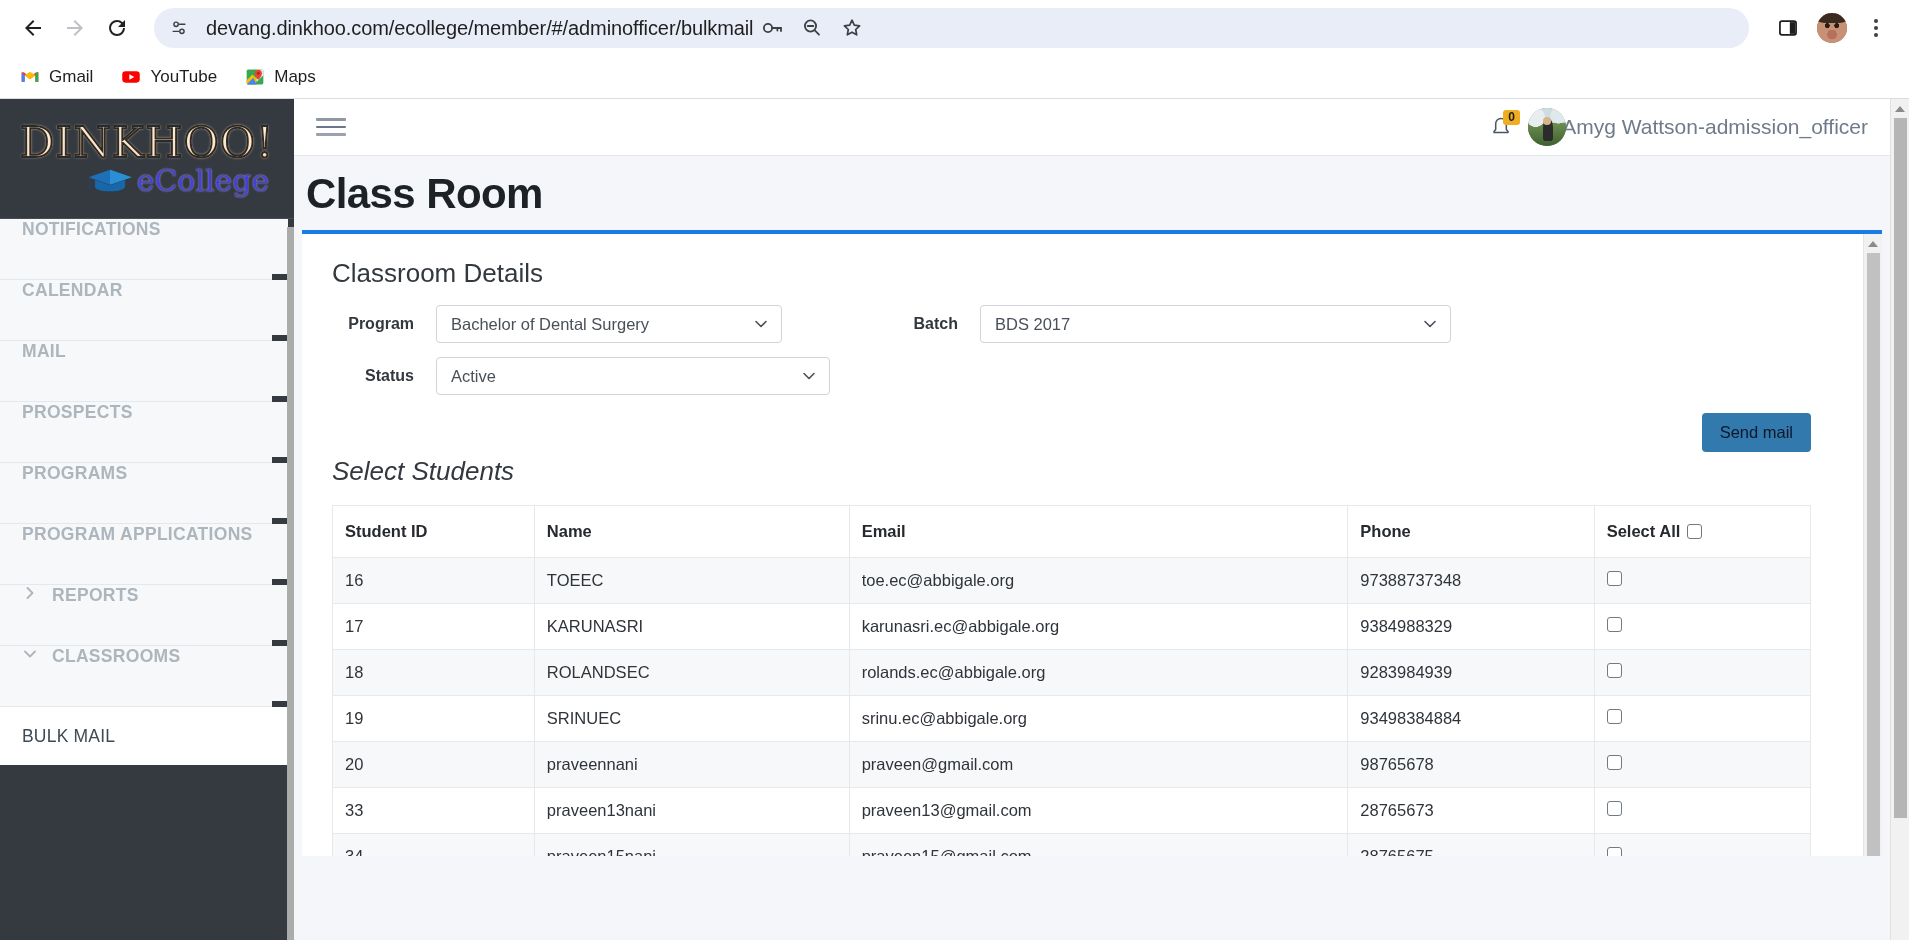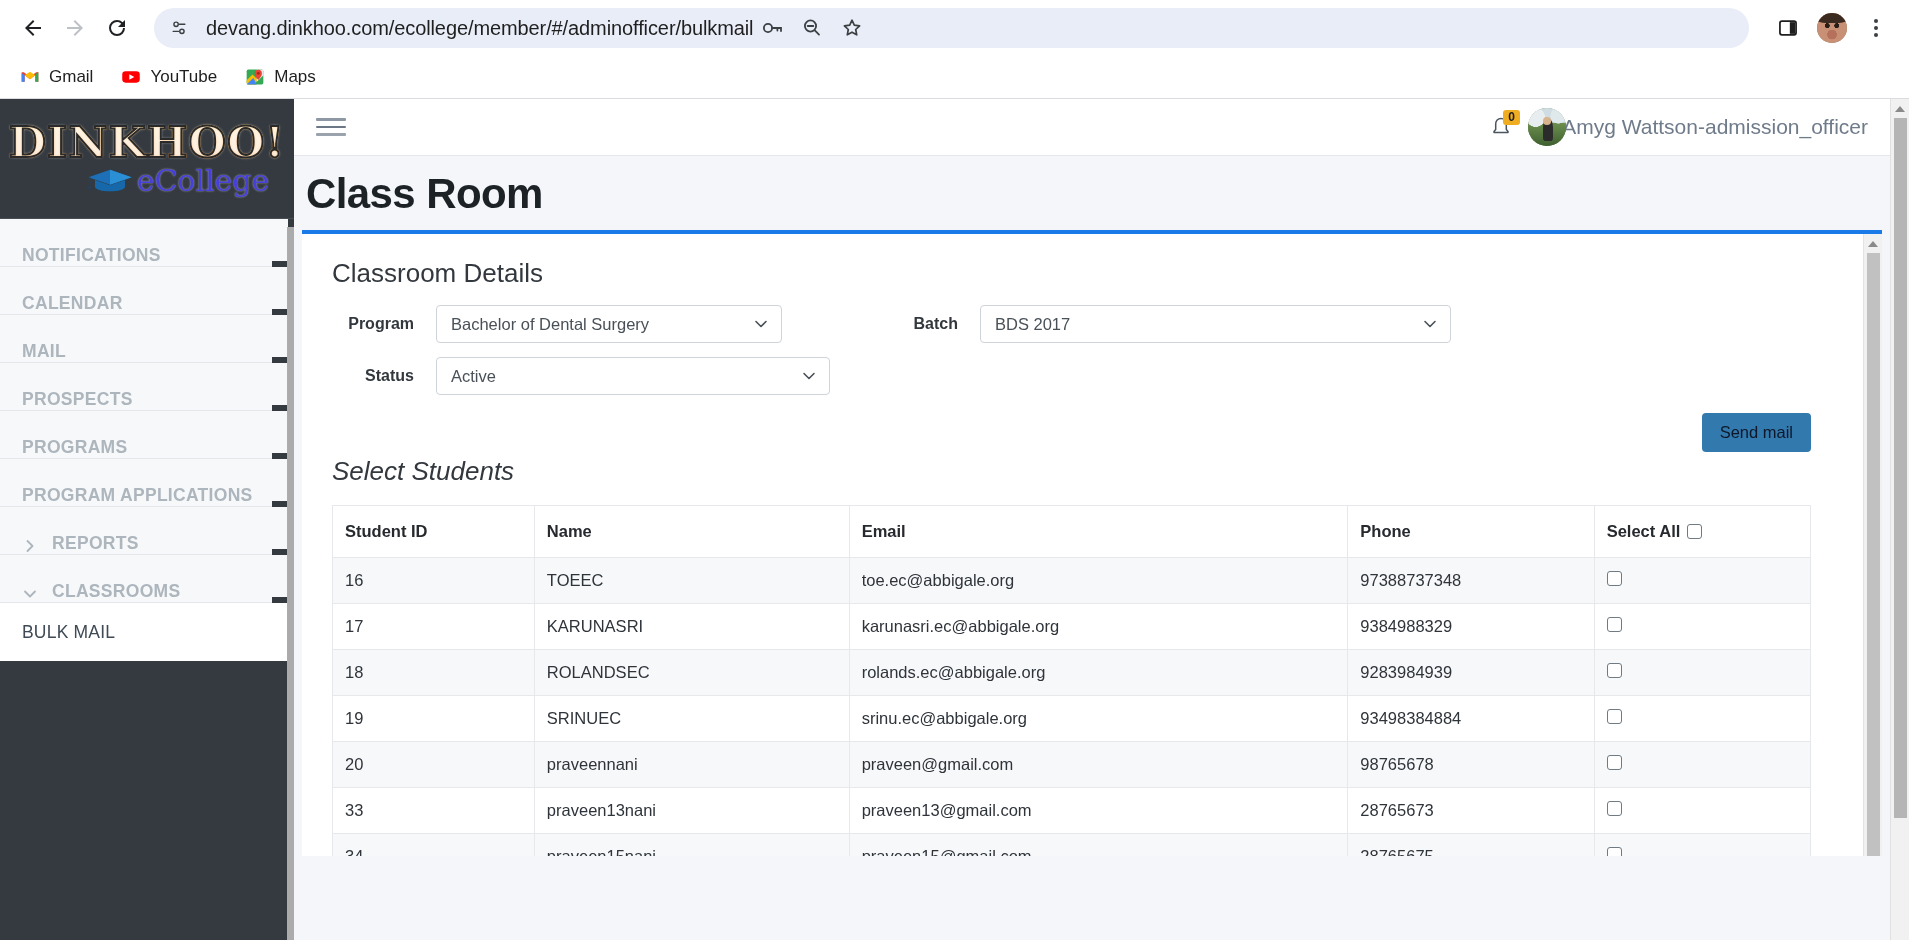--- a/index.html
+++ b/index.html
@@ -85,41 +85,41 @@
   .sidebar {
     position: absolute; left: 0; top: 0; width: 294px; height: 843px;
     background: #343a40; overflow: hidden;
   }
   .brand {
     height: 120px; display: flex; flex-direction: column;
     align-items: center; justify-content: center;
     border-bottom: 1px solid #464d55; position: relative;
   }
   .brand-top {
-    font-family: "DejaVu Serif", serif; font-weight: 700; font-size: 43px;
+    font-family: "DejaVu Serif", serif; font-weight: 400; font-size: 43px;
     letter-spacing: 1px; line-height: 1;
     background: linear-gradient(180deg, #fdbe4b 0%, #f9a33a 45%, #ef8322 100%);
     -webkit-background-clip: text; background-clip: text; color: transparent;
     -webkit-text-stroke: 2px #2a2a2a;
     text-shadow: 0 0 3px rgba(255,255,255,.85);
     padding: 0 4px;
   }
   .brand-bot {
     display: flex; align-items: center; gap: 2px; margin-top: 2px;
     padding-left: 60px;
   }
   .cap { width: 50px; height: 30px; flex: none; }
   .ecollege {
     font-family: "DejaVu Serif", serif; font-size: 30px; font-weight: 500;
     color: #4640d8; line-height: 1;
     text-shadow: 0 0 2px rgba(255,255,255,.6);
   }
   .nav-list { padding-top: 0; }
   .nav-item {
-    position: relative; height: 48px; display: flex; align-items: flex-end;
+    position: relative; height: 61px; display: flex; align-items: flex-start;
     background: #f6f8fa; border-bottom: 1px solid #e4e8ec;
     padding-left: 22px; width: 288px;
   }
   .nav-item .label {
     font-size: 17.5px; font-weight: 700; color: #adb5bd;
     letter-spacing: .3px; white-space: nowrap;
   }
   .nav-item .chev { margin-right: 14px; display: flex; align-items: center; }
   .nav-item::after {
     content: ""; position: absolute; right: 0; bottom: -1px;

